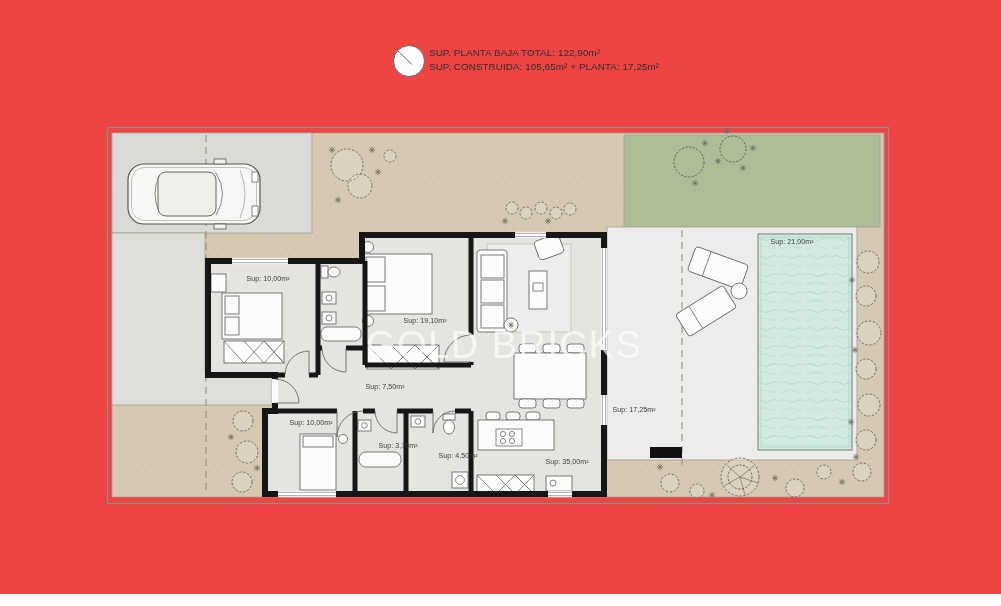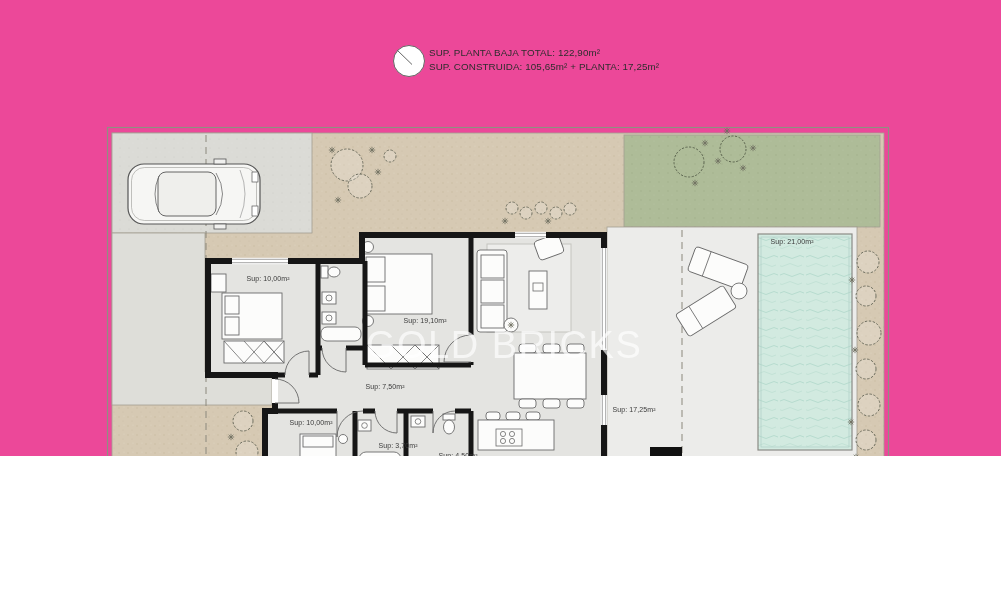--- a/index.html
+++ b/index.html
@@ -1,16 +1,16 @@
 <!DOCTYPE html>
 <html><head>
 <meta charset="utf-8">
 <style>
   html,body{margin:0;padding:0;background:#ffffff;}
-  .canvas{position:relative;width:1001px;height:456px;background:#ec4899;overflow:hidden;
+  .canvas{position:relative;width:1001px;height:594px;background:#ef4444;overflow:hidden;
           font-family:"Liberation Sans",sans-serif;}
   .plan-svg{position:absolute;left:0;top:0;}
   .titleblock{position:absolute;left:429px;top:46px;color:#2d2d2d;font-size:9.8px;
               line-height:13.8px;letter-spacing:0.1px;white-space:nowrap;}
   .lbl{position:absolute;transform:translate(-50%,-50%);font-size:7px;color:#3a3a3a;
        white-space:nowrap;letter-spacing:0.1px;z-index:6;}
   .watermark{position:absolute;left:366px;top:324px;font-size:38px;letter-spacing:1.5px;
              color:rgba(255,255,255,0.68);font-weight:400;white-space:nowrap;z-index:5;}
   
   .furn{fill:#fcfcfb;stroke:#6b6b6b;stroke-width:0.9;}

